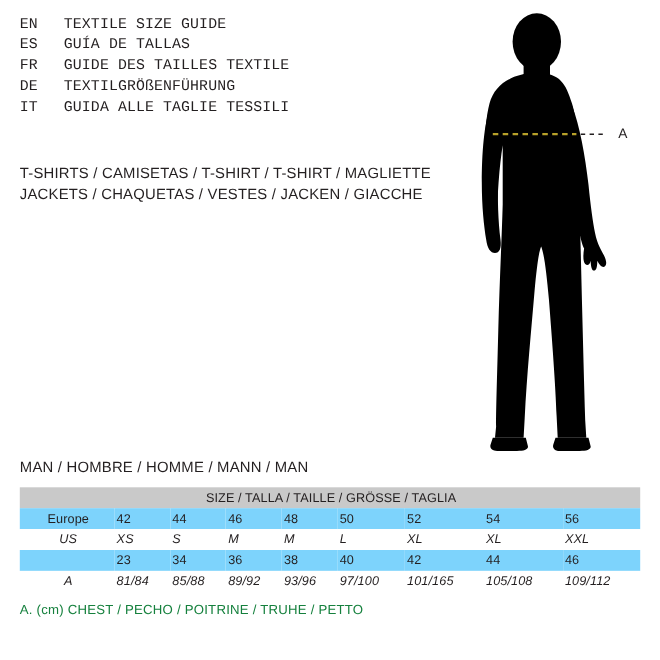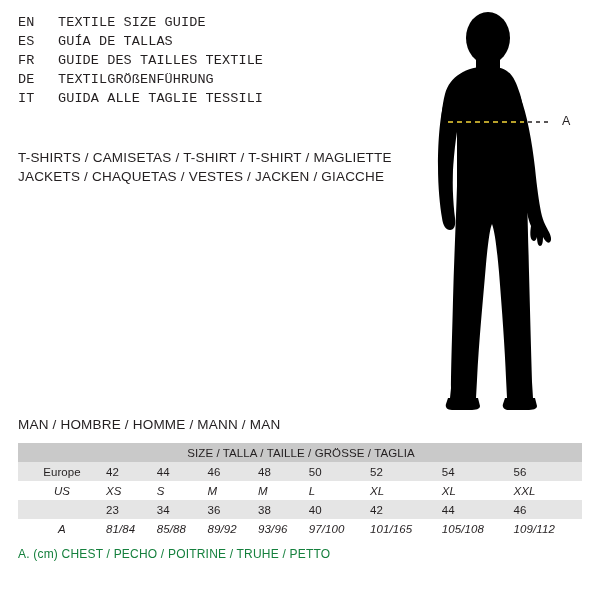--- a/index.html
+++ b/index.html
@@ -96,21 +96,21 @@
   }
   .size-table td {
     padding: 0;
     height: 19px;
     vertical-align: middle;
     color: #231f20;
     font-size: 11.5px;
     letter-spacing: 0.1px;
   }
   .size-table tr.band-dark td { background: #c9c9c9; }
-  .size-table tr.band-light td { background: #e5e5e5; }
+  .size-table tr.band-light td { background: #7dd3fc; }
   .size-table tr.band-white td { background: #ffffff; font-style: italic; }
   .size-table td.rowlabel {
     width: 86px;
     padding-left: 2px;
     text-align: center;
   }
   .size-table td.val {
     width: auto;
     text-align: left;
     padding-left: 2px;

